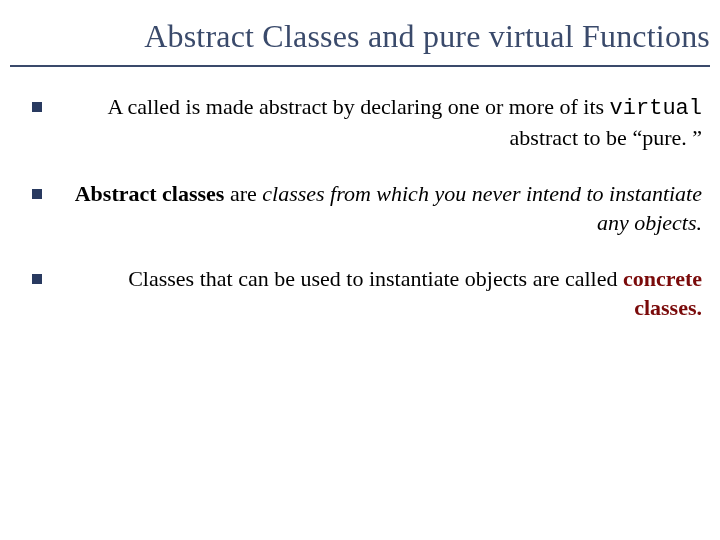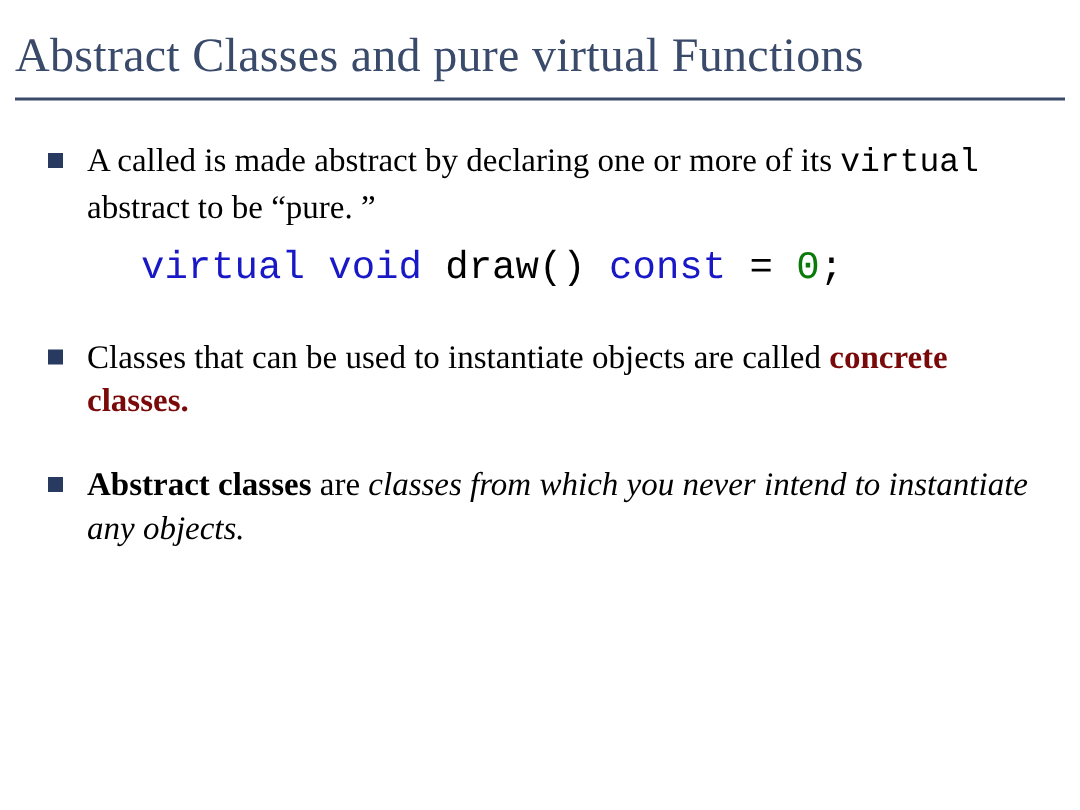--- a/index.html
+++ b/index.html
@@ -11,20 +11,21 @@
     font-family: "Times New Roman", Times, serif;
     color: #000;
     overflow: hidden;
   }
   .slide {
     width: 720px;
     height: 532px;
     box-sizing: border-box;
     padding: 18px 10px 10px 10px;
     position: relative;
+    text-align: right;
   }
   .title {
     font-size: 32px;
     color: #3a4a6b;
     border-bottom: 2px solid #3a4a6b;
     padding-bottom: 10px;
     margin: 0 0 26px 0;
     font-weight: normal;
     letter-spacing: 0.2px;
   }
@@ -94,26 +95,25 @@
 <body>
 
 <div class="slide">
   <h1 class="title">Abstract Classes and pure virtual Functions</h1>
 
   <div class="body">
     <ul class="top">
 
       <li>
         <span>A called is made abstract by declaring one or more of its </span><span class="code-inline">virtual</span><span> abstract to be “pure. ”</span>
-        <span class="code-line"><span class="kw">virtual</span> <span class="kw">void</span><span> draw() </span><span class="kw">const</span><span> = </span><span class="num">0</span><span>;</span></span>
+      </li>
+
+      <li>
+        <strong>Abstract classes</strong><span> are </span><span class="ital">classes from which you never intend to instantiate any objects.</span>
       </li>
 
       <li>
         <span>Classes that can be used to instantiate objects are called </span><strong class="darkred">concrete classes.</strong>
-      </li>
-
-      <li>
-        <strong>Abstract classes</strong><span> are </span><span class="ital">classes from which you never intend to instantiate any objects.</span>
       </li>
 
     </ul>
   </div>
 </div>
 
 </body></html>

